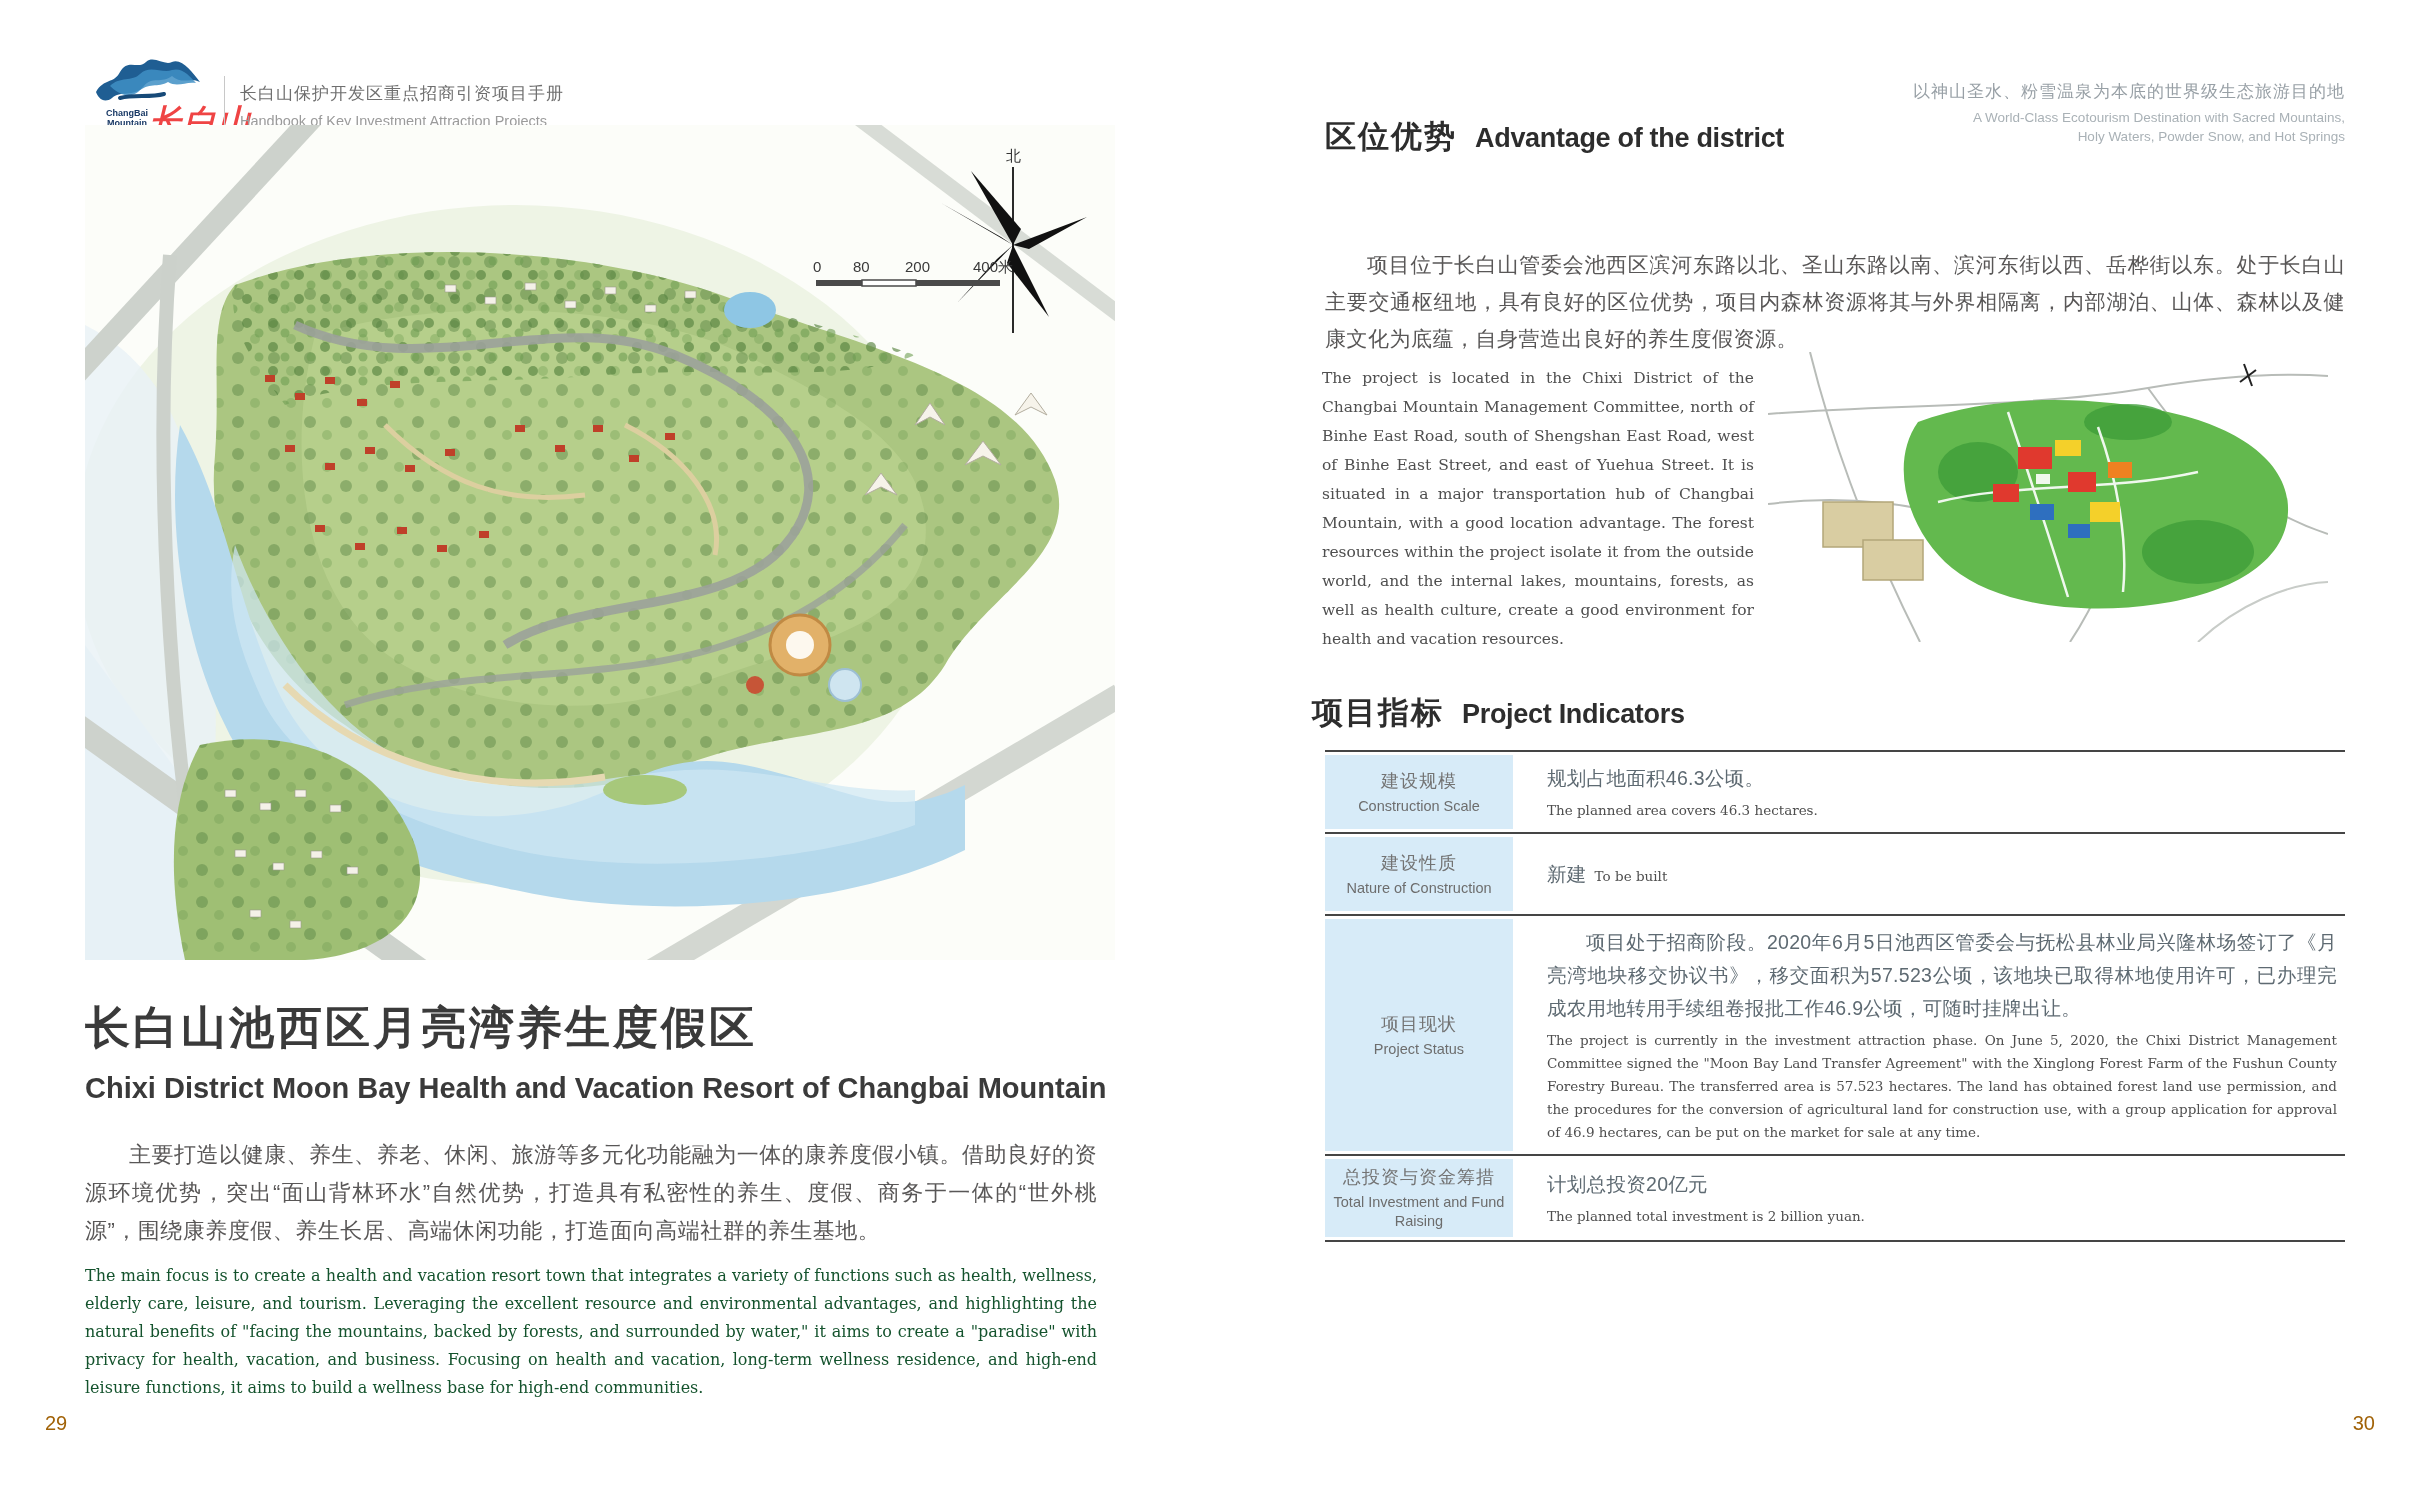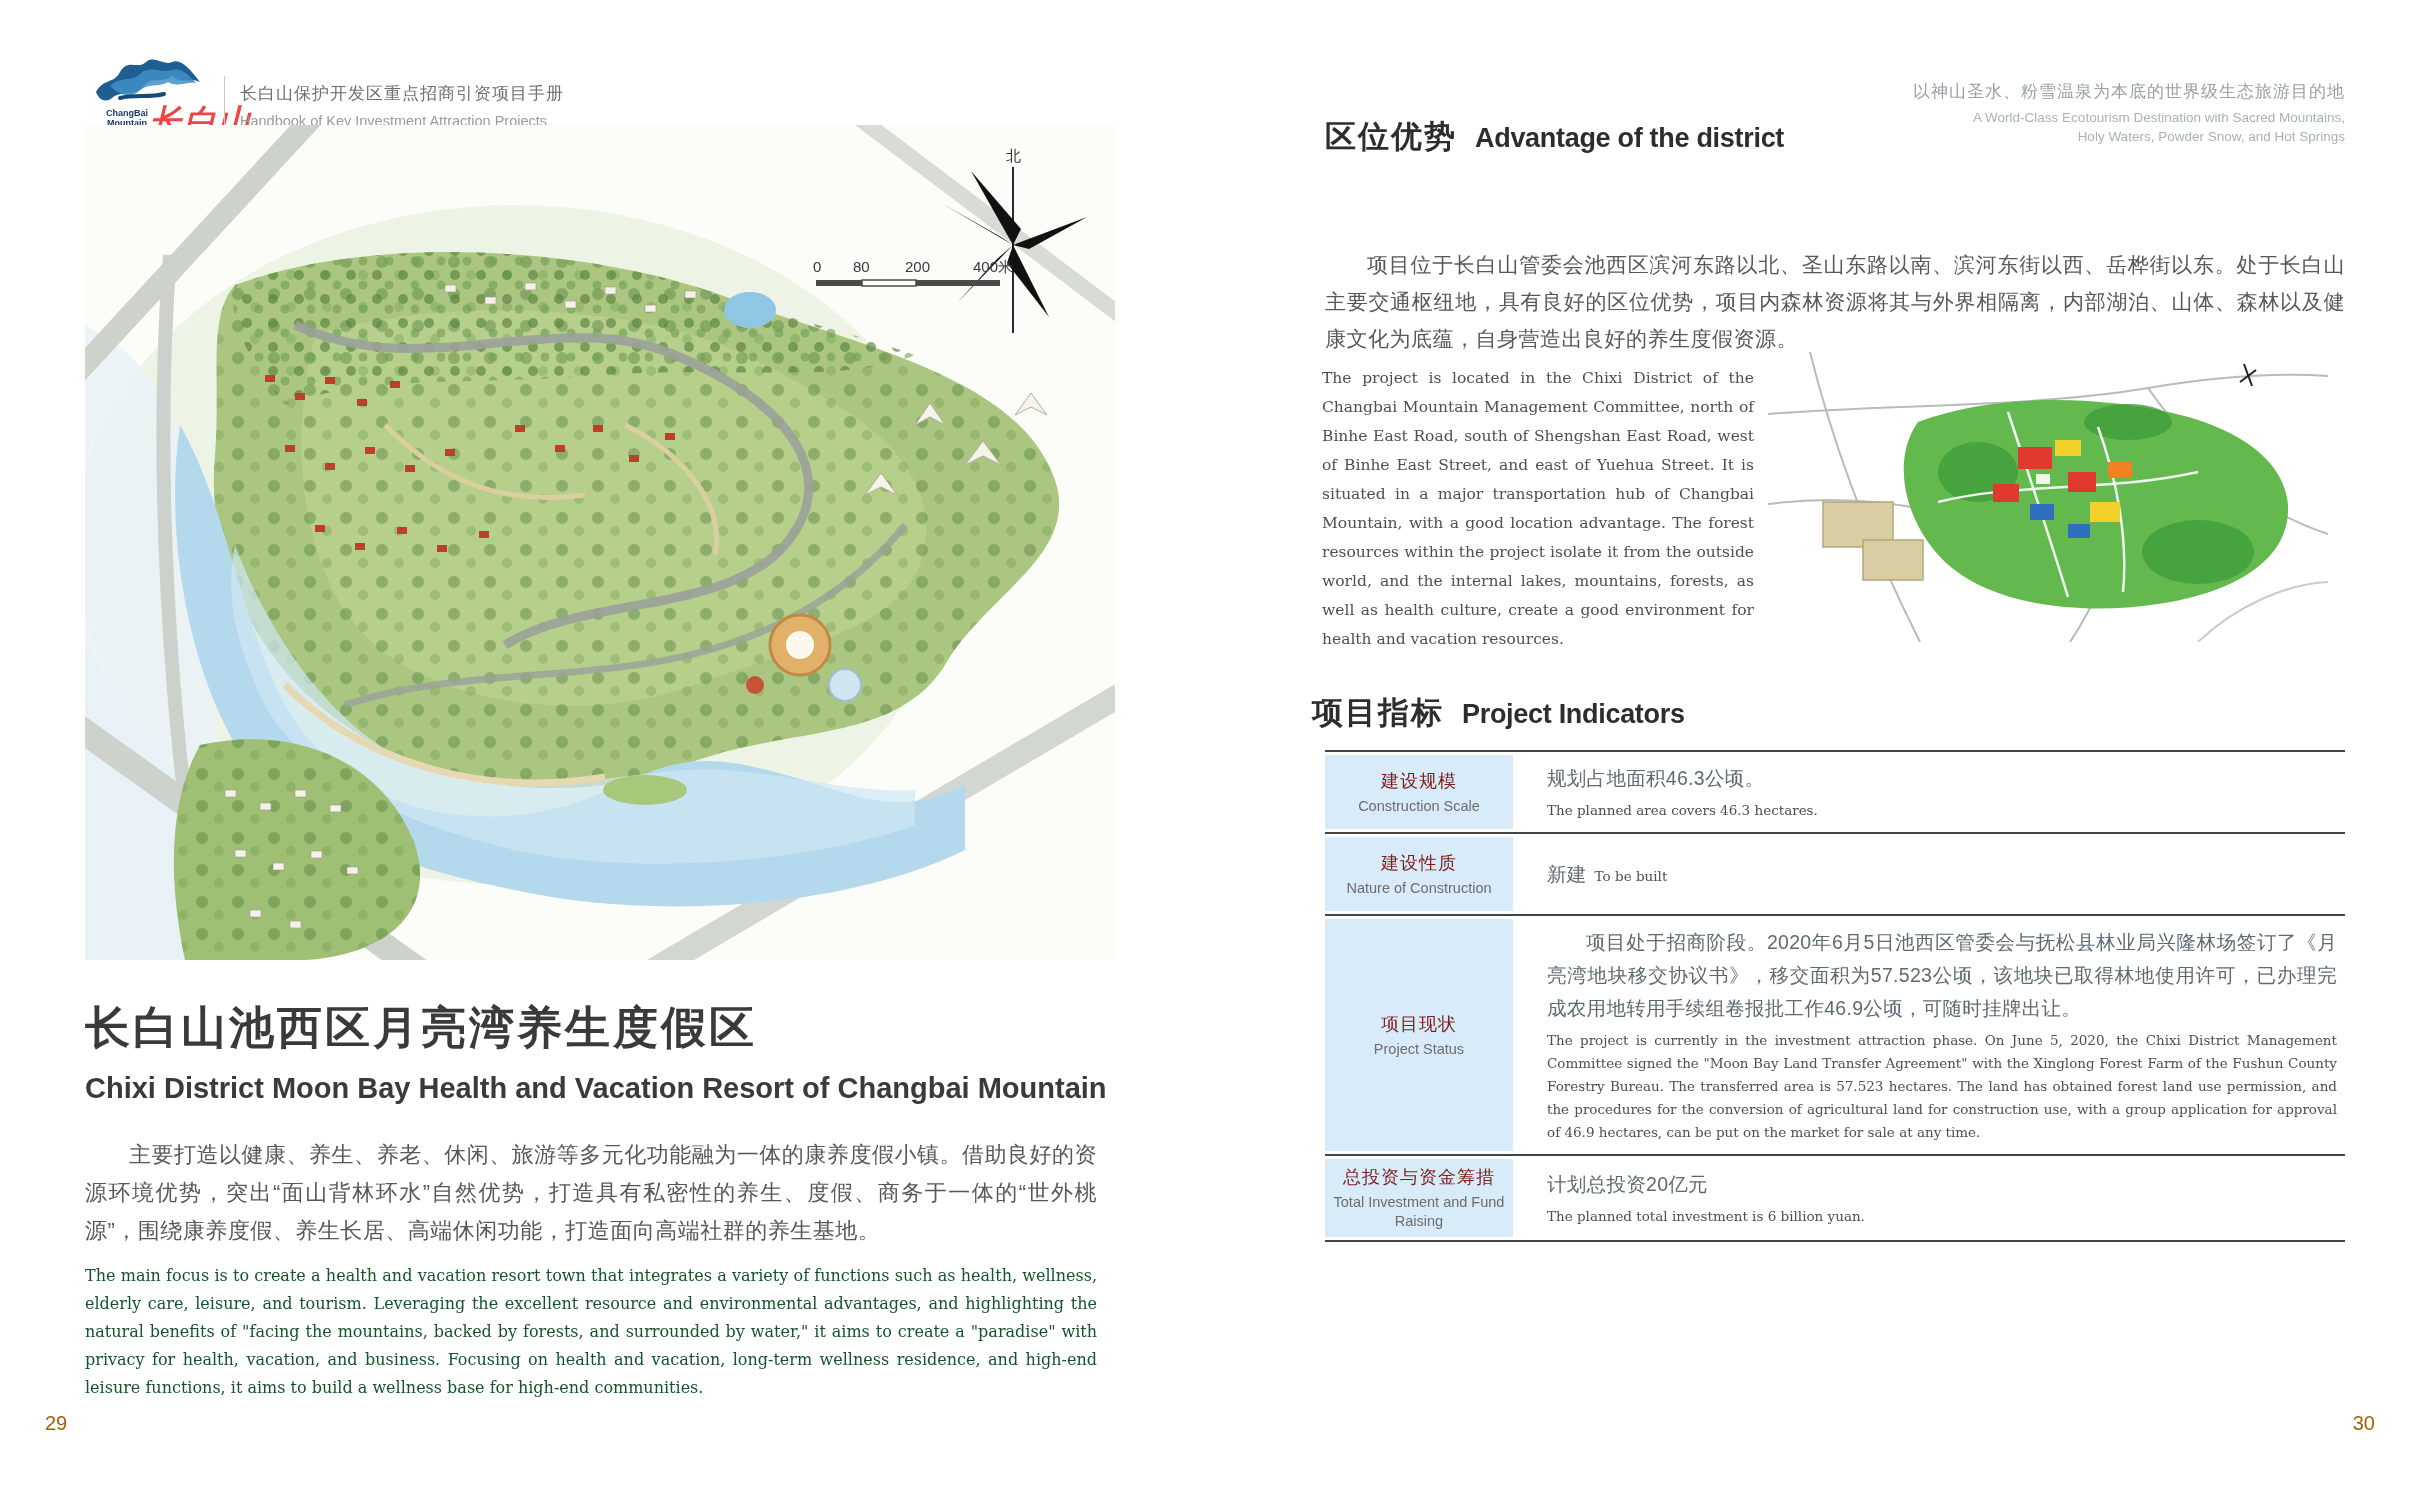--- a/index.html
+++ b/index.html
@@ -42,21 +42,21 @@
   .rp-sec1-en { left:1322px; top:364px; width:432px; font-size:15.5px; line-height:29px;
                 color:#4f4f4f; text-align:justify; }
   .rp-sec2-head { left:1312px; top:692px; }
 
   
   .ind-table { left:1325px; top:750px; width:1020px; }
   .t-row { display:flex; border-bottom:2px solid #454545; align-items:stretch; }
   .t-row:first-child { border-top:2px solid #454545; }
   .t-label { width:188px; background:#d7ebf8; margin:3px 0; display:flex; flex-direction:column;
              justify-content:center; align-items:center; text-align:center; padding:6px 6px; }
-  .t-label .lcn { font-size:18px; color:#7f1d1d; margin-bottom:4px; letter-spacing:1px; }
+  .t-label .lcn { font-size:18px; color:#737373; margin-bottom:4px; letter-spacing:1px; }
   .t-label .len { font-size:14.5px; color:#6d6d6d; line-height:19px; }
   .t-value { flex:1; padding:10px 8px 10px 34px; display:flex; flex-direction:column; justify-content:center; }
   .vcn { font-size:19.5px; color:#5e6a72; line-height:33px; letter-spacing:0.3px; }
   .vcn-indent { text-indent:2em; text-align:justify; }
   .ven { font-size:13.5px; color:#4e4e4e; line-height:23px; text-align:justify; margin-top:4px; }
   .v-inline { display:flex; align-items:baseline; gap:8px; }
   .r1 { min-height:78px; } .r2 { min-height:82px; } .r3 { min-height:173px; } .r4 { min-height:73px; }
 </style>
 </head>
 <body>
@@ -328,19 +328,19 @@
     </div>
   </div>
 
   <div class="t-row r4">
     <div class="t-label">
       <div class="lcn">总投资与资金筹措</div>
       <div class="len">Total Investment and Fund Raising</div>
     </div>
     <div class="t-value">
       <div class="vcn">计划总投资20亿元</div>
-      <div class="ven serif">The planned total investment is 6 billion yuan.</div>
+      <div class="ven serif">The planned total investment is 2 billion yuan.</div>
     </div>
   </div>
 
 </div>
 
 <div class="abs pageno pageno-r">30</div>
 
 </body></html>

